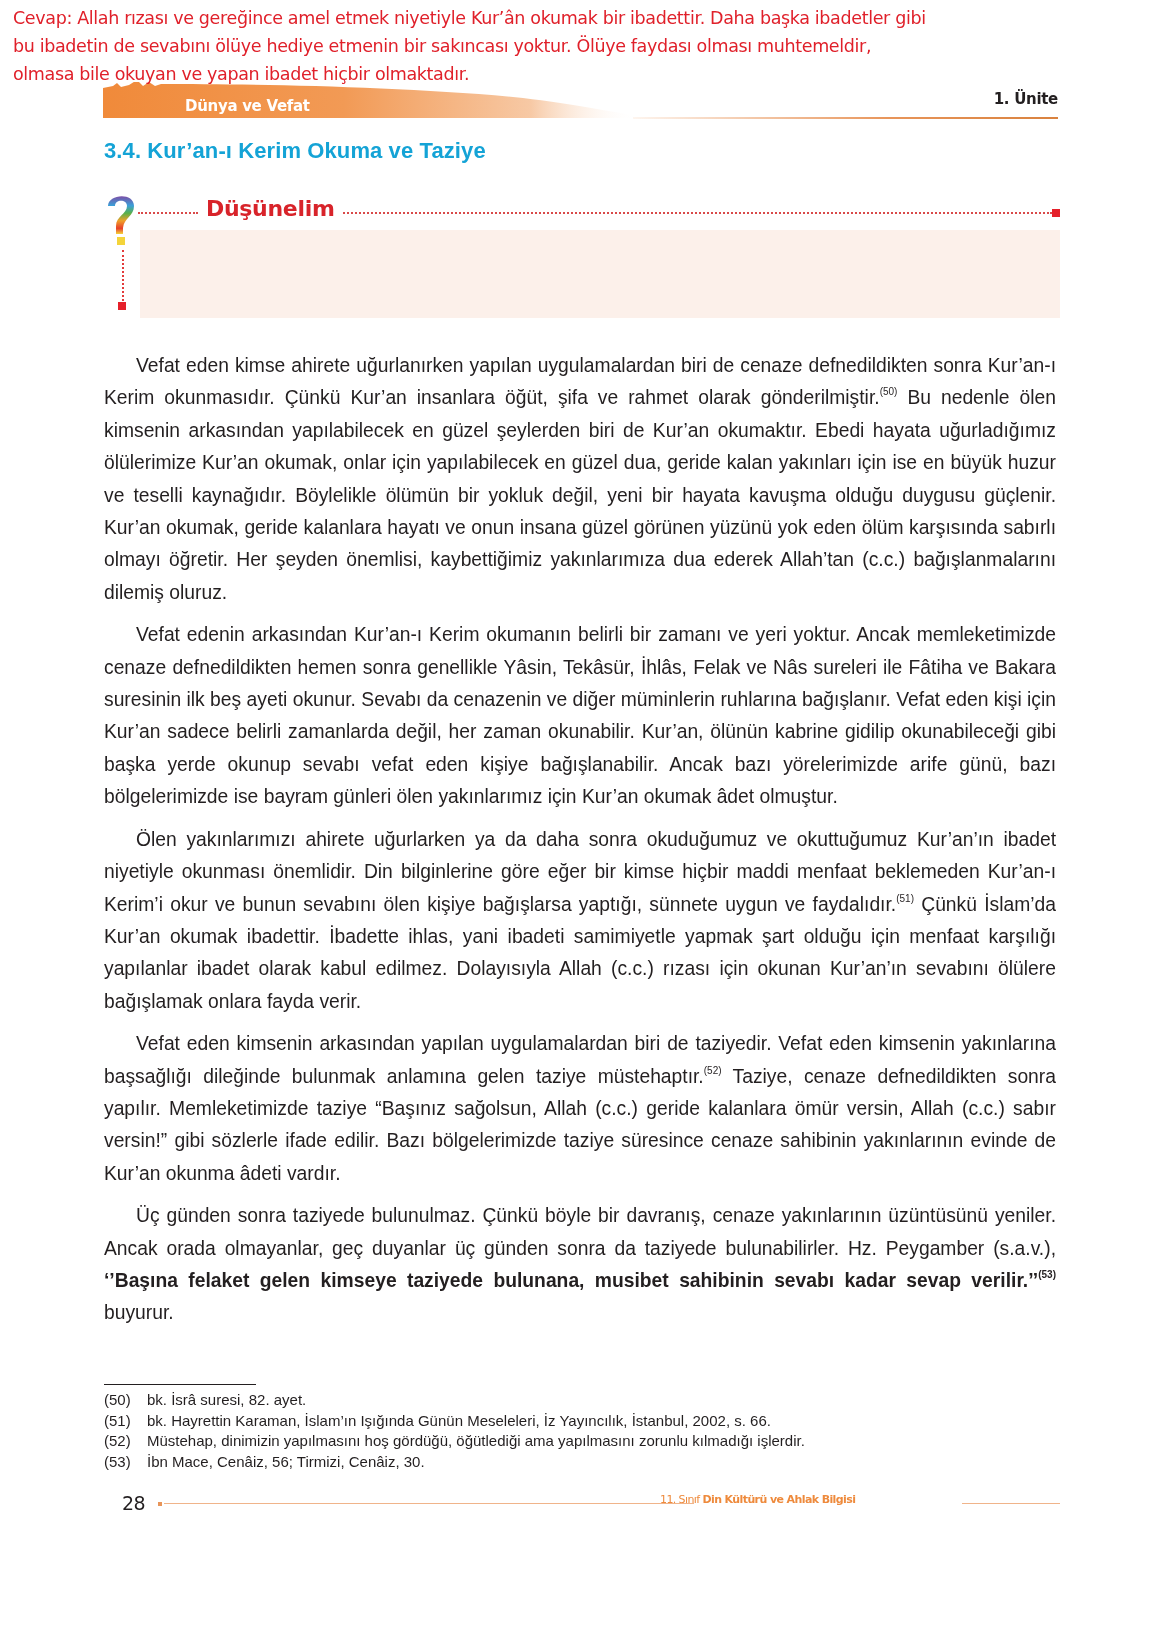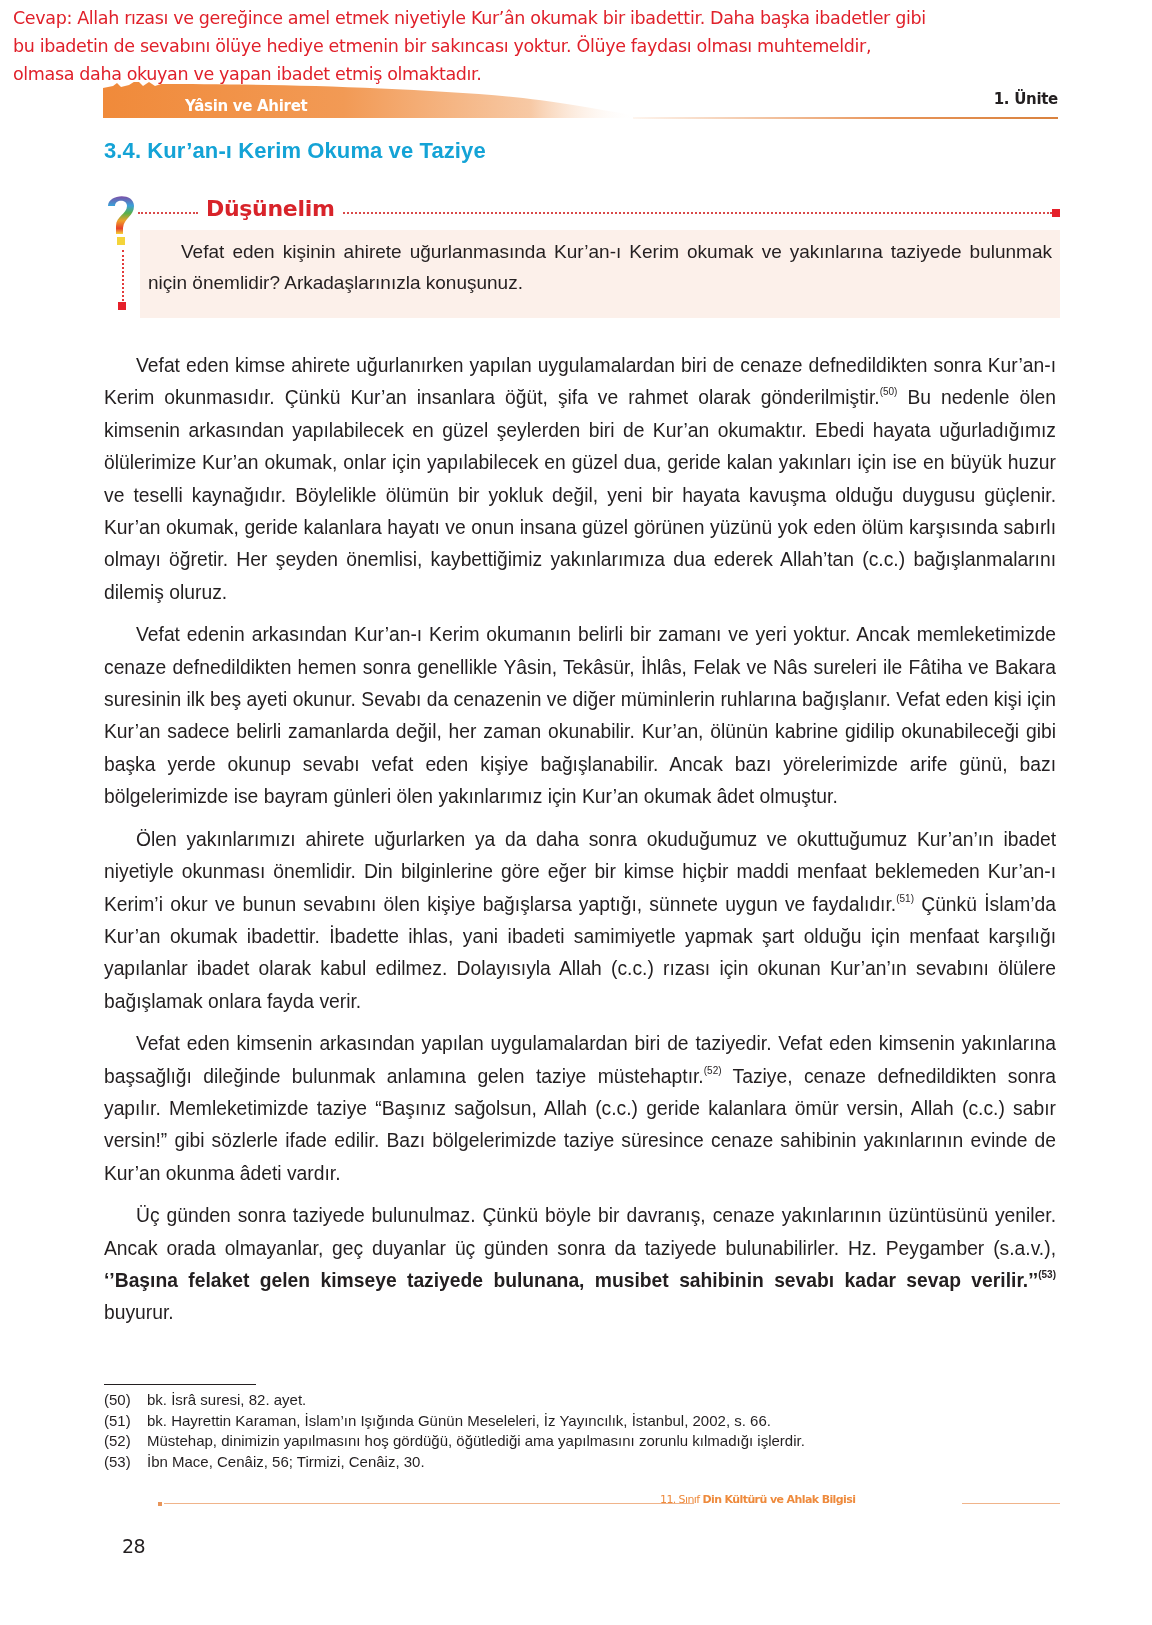--- a/index.html
+++ b/index.html
@@ -30,49 +30,49 @@
   .body p { margin: 0 0 10px 0; text-indent: 32px; text-align: justify; }
   .body sup { font-size: 10px; vertical-align: 9px; line-height: 0; }
   .body b { font-weight: bold; margin-top: 40px; }
 
   .fn-rule { position: absolute; left: 104px; top: 1384px; width: 152px; border-top: 1.5px solid #231f20; }
   .footnotes { position: absolute; left: 104px; top: 1390px; width: 960px; font-size: 15px; line-height: 20.5px; color: #231f20; }
   .fn { display: flex; }
   .fn-num { width: 43px; flex: none; }
 
   .footer { position: absolute; left: 104px; top: 1492px; width: 956px; height: 30px; }
-  .page-num { position: absolute; left: 18px; top: 0; font-family: "DejaVu Sans", sans-serif; font-size: 19px; color: #231f20; letter-spacing: -0.6px; margin-top: 43px; }
+  .page-num { position: absolute; left: 18px; top: 0; font-family: "DejaVu Sans", sans-serif; font-size: 19px; color: #231f20; letter-spacing: -0.6px; }
   .footer-dot { position: absolute; left: 54px; top: 10px; width: 4px; height: 4px; background: #e8955a; }
   .footer-line1 { position: absolute; left: 60px; top: 11px; width: 530px; border-top: 1.5px solid #f0b48a; }
   .footer-book { position: absolute; left: 556px; top: 1px; font-family: "DejaVu Sans", sans-serif; font-size: 11px; color: #ee8a3c; letter-spacing: -0.6px; white-space: nowrap; }
   .footer-book b { font-weight: bold; }
   .footer-line2 { position: absolute; left: 858px; right: 0; top: 11px; border-top: 1.5px solid #f0b48a; }
 </style>
 </head>
 <body>
 
 <div class="answer">
   <div>Cevap: Allah rızası ve gereğince amel etmek niyetiyle Kur’ân okumak bir ibadettir. Daha başka ibadetler gibi</div>
   <div>bu ibadetin de sevabını ölüye hediye etmenin bir sakıncası yoktur. Ölüye faydası olması muhtemeldir,</div>
-  <div>olmasa daha okuyan ve yapan ibadet etmiş olmaktadır.</div>
+  <div>olmasa bile okuyan ve yapan ibadet hiçbir olmaktadır.</div>
 </div>
 
 <div class="header">
   <svg class="header-wave" viewBox="0 0 535 36" preserveAspectRatio="none">
     <defs>
       <linearGradient id="hg" x1="0" y1="0" x2="1" y2="0">
         <stop offset="0" stop-color="#f08a3a"></stop>
         <stop offset="0.45" stop-color="#f29a55"></stop>
         <stop offset="0.8" stop-color="#f7c9a5"></stop>
         <stop offset="1" stop-color="#ffffff" stop-opacity="0"></stop>
       </linearGradient>
     </defs>
     <path d="M0 36 L0 6 L10 4 L14 1 L18 5 L26 3 L34 -2 L40 4 L46 0 L52 4 L58 2 C 140 2, 300 4, 420 16 C 470 22, 510 30, 535 34 L535 36 Z" fill="url(#hg)"></path>
   </svg>
-  <span class="header-title">Yâsin ve Ahiret</span>
+  <span class="header-title">Dünya ve Vefat</span>
   <span class="header-unit">1. Ünite</span>
   <div class="header-line"></div>
 </div>
 
 <div class="section-title">3.4. Kur’an-ı Kerim Okuma ve Taziye</div>
 
 <div class="think-box">
   <svg class="qmark" viewBox="0 0 34 60">
     <defs>
       <linearGradient id="qg" x1="0" y1="0" x2="0" y2="1">
@@ -87,21 +87,20 @@
     <path d="M4 16 C 4 4, 30 2, 30 16 C 30 26, 20 28, 19 38 L19 44 L12 44 L12 36 C 12 26, 23 24, 23 16 C 23 9, 11 9, 11 16 Z" fill="url(#qg)"></path>
     <rect x="13" y="47" width="8" height="8" fill="#f4d43a"></rect>
   </svg>
   <div class="qdots-v"></div>
   <div class="qsq-bottom"></div>
   <div class="think-dots-left"></div>
   <div class="think-dots-right"></div>
   <div class="think-sq-right"></div>
   <div class="think-heading">Düşünelim</div>
   <div class="think-panel"></div>
-  <div class="think-text">Vefat eden kişinin ahirete uğurlanmasında Kur’an-ı Kerim okumak ve yakınlarına taziyede bulunmak niçin önemlidir? Arkadaşlarınızla konuşunuz.</div>
 </div>
 
 <div class="body" id="body">
     <p><span>Vefat eden kimse ahirete uğurlanırken yapılan uygulamalardan biri de cenaze defnedildikten sonra Kur’an-ı Kerim okunmasıdır. Çünkü Kur’an insanlara öğüt, şifa ve rahmet olarak gönderilmiştir.</span><sup>(50)</sup><span> Bu nedenle ölen kimsenin arkasından yapılabilecek en güzel şeylerden biri de Kur’an okumaktır. Ebedi hayata uğurladığımız ölülerimize Kur’an okumak, onlar için yapılabilecek en güzel dua, geride kalan yakınları için ise en büyük huzur ve teselli kaynağıdır. Böylelikle ölümün bir yokluk değil, yeni bir hayata kavuşma olduğu duygusu güçlenir. Kur’an okumak, geride kalanlara hayatı ve onun insana güzel görünen yüzünü yok eden ölüm karşısında sabırlı olmayı öğretir. Her şeyden önemlisi, kaybettiğimiz yakınlarımıza dua ederek Allah’tan (c.c.) bağışlanmalarını dilemiş oluruz.</span></p>
     <p><span>Vefat edenin arkasından Kur’an-ı Kerim okumanın belirli bir zamanı ve yeri yoktur. Ancak memleketimizde cenaze defnedildikten hemen sonra genellikle Yâsin, Tekâsür, İhlâs, Felak ve Nâs sureleri ile Fâtiha ve Bakara suresinin ilk beş ayeti okunur. Sevabı da cenazenin ve diğer müminlerin ruhlarına bağışlanır. Vefat eden kişi için Kur’an sadece belirli zamanlarda değil, her zaman okunabilir. Kur’an, ölünün kabrine gidilip okunabileceği gibi başka yerde okunup sevabı vefat eden kişiye bağışlanabilir. Ancak bazı yörelerimizde arife günü, bazı bölgelerimizde ise bayram günleri ölen yakınlarımız için Kur’an okumak âdet olmuştur.</span></p>
     <p><span>Ölen yakınlarımızı ahirete uğurlarken ya da daha sonra okuduğumuz ve okuttuğumuz Kur’an’ın ibadet niyetiyle okunması önemlidir. Din bilginlerine göre eğer bir kimse hiçbir maddi menfaat beklemeden Kur’an-ı Kerim’i okur ve bunun sevabını ölen kişiye bağışlarsa yaptığı, sünnete uygun ve faydalıdır.</span><sup>(51)</sup><span> Çünkü İslam’da Kur’an okumak ibadettir. İbadette ihlas, yani ibadeti samimiyetle yapmak şart olduğu için menfaat karşılığı yapılanlar ibadet olarak kabul edilmez. Dolayısıyla Allah (c.c.) rızası için okunan Kur’an’ın sevabını ölülere bağışlamak onlara fayda verir.</span></p>
     <p><span>Vefat eden kimsenin arkasından yapılan uygulamalardan biri de taziyedir. Vefat eden kimsenin yakınlarına başsağlığı dileğinde bulunmak anlamına gelen taziye müstehaptır.</span><sup>(52)</sup><span> Taziye, cenaze defnedildikten sonra yapılır. Memleketimizde taziye “Başınız sağolsun, Allah (c.c.) geride kalanlara ömür versin, Allah (c.c.) sabır versin!” gibi sözlerle ifade edilir. Bazı bölgelerimizde taziye süresince cenaze sahibinin yakınlarının evinde de Kur’an okunma âdeti vardır.</span></p>
     <p><span>Üç günden sonra taziyede bulunulmaz. Çünkü böyle bir davranış, cenaze yakınlarının üzüntüsünü yeniler. Ancak orada olmayanlar, geç duyanlar üç günden sonra da taziyede bulunabilirler. Hz. Peygamber (s.a.v.), </span><b>‘’Başına felaket gelen kimseye taziyede bulunana, musibet sahibinin sevabı kadar sevap verilir.’’</b><sup style="font-weight: bold;">(53)</sup><span>  buyurur.</span></p>
   </div>
 

